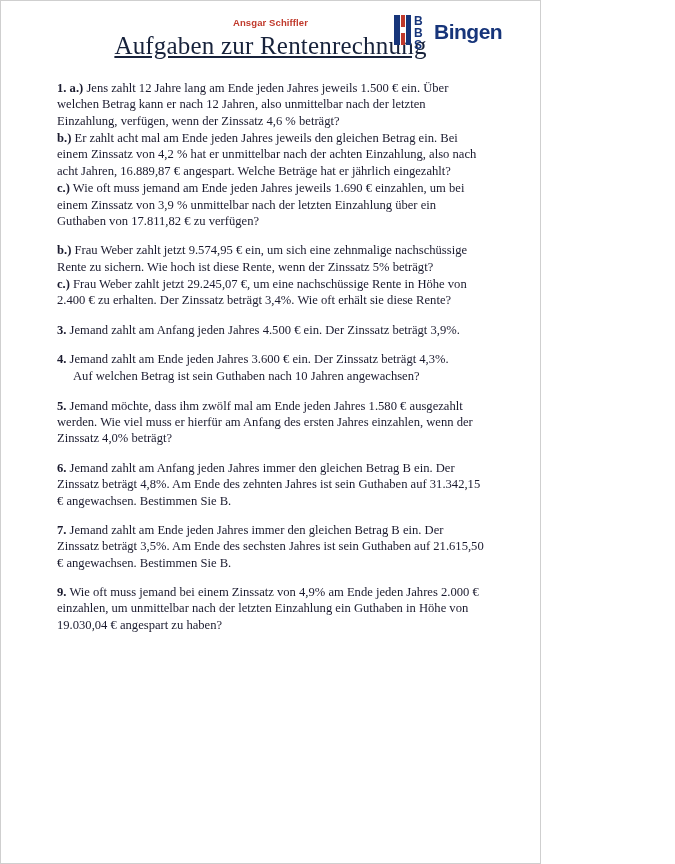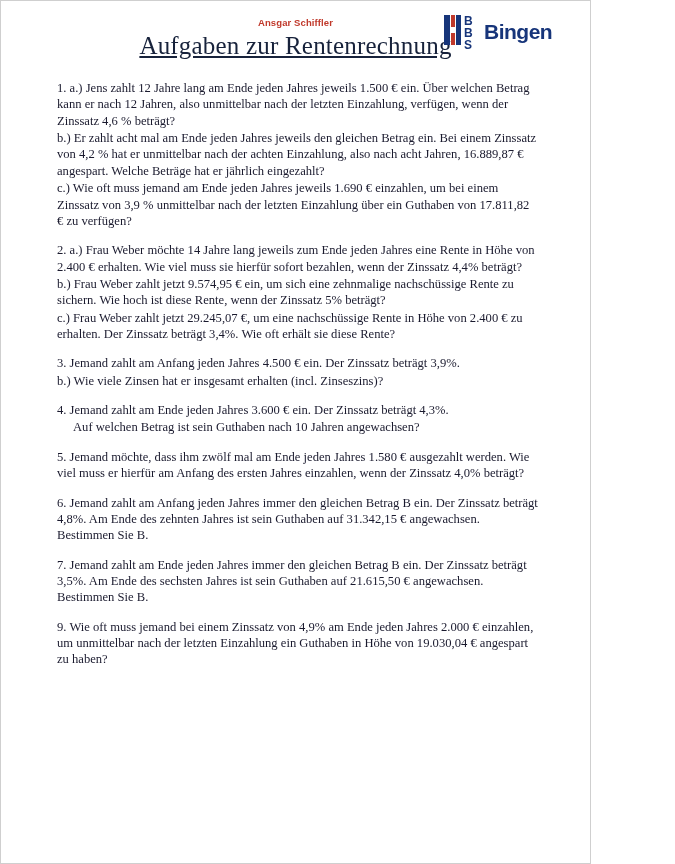--- a/index.html
+++ b/index.html
@@ -9,21 +9,21 @@
   body {
     width: 675px;
     height: 864px;
     background: #ffffff;
     font-family: "Liberation Serif", serif;
     color: #1a1a2e;
     overflow: hidden;
   }
   .page {
     position: relative;
-    width: 591px;
+    width: 541px;
     height: 864px;
     box-sizing: border-box;
     border: 1px solid #cfcfcf;
     padding: 14px 26px 0 26px;
   }
   .author {
     text-align: center;
     color: #c0392b;
     font-family: "Liberation Sans", sans-serif;
     font-weight: bold;
@@ -90,21 +90,21 @@
     line-height: 1.30;
     text-align: left;
   }
   .task p.sub {
     padding-left: 0px;
   }
   .task p.indent {
     padding-left: 16px;
   }
   .lbl {
-    font-weight: normal;
+    font-weight: bold;
   }
 </style>
 </head>
 <body>
 
 <div class="page">
 
   <div class="author">Ansgar Schiffler</div>
   <h1 class="title">Aufgaben zur Rentenrechnung</h1>
 
@@ -123,27 +123,25 @@
     <div class="logo-text">Bingen</div>
   </div>
 
   <div class="content">
       <div class="task">
         <p class="sub"><span class="lbl">1. a.)</span> <span>Jens zahlt 12 Jahre lang am Ende jeden Jahres jeweils 1.500 € ein. Über welchen Betrag kann er nach 12 Jahren, also unmittelbar nach der letzten Einzahlung, verfügen, wenn der Zinssatz 4,6 % beträgt?</span></p>
         <p class="sub"><span class="lbl">b.)</span> <span>Er zahlt acht mal am Ende jeden Jahres jeweils den gleichen Betrag ein. Bei einem Zinssatz von 4,2 % hat er unmittelbar nach der achten Einzahlung, also nach acht Jahren, 16.889,87 € angespart. Welche Beträge hat er jährlich eingezahlt?</span></p>
         <p class="sub"><span class="lbl">c.)</span> <span>Wie oft muss jemand am Ende jeden Jahres jeweils 1.690 € einzahlen, um bei einem Zinssatz von 3,9 % unmittelbar nach der letzten Einzahlung über ein Guthaben von 17.811,82 € zu verfügen?</span></p>
       </div>
       <div class="task">
-        <p class="sub"><span class="lbl">2. a.)</span> <span>Frau Weber möchte 14 Jahre lang jeweils zum Ende jeden Jahres eine Rente in Höhe von 2.400 € erhalten. Wie viel muss sie hierfür sofort bezahlen, wenn der Zinssatz 4,4% beträgt?</span></p>
         <p class="sub"><span class="lbl">b.)</span> <span>Frau Weber zahlt jetzt 9.574,95 € ein, um sich eine zehnmalige nachschüssige Rente zu sichern. Wie hoch ist diese Rente, wenn der Zinssatz 5% beträgt?</span></p>
         <p class="sub"><span class="lbl">c.)</span> <span>Frau Weber zahlt jetzt 29.245,07 €, um eine nachschüssige Rente in Höhe von 2.400 € zu erhalten. Der Zinssatz beträgt 3,4%. Wie oft erhält sie diese Rente?</span></p>
       </div>
       <div class="task">
         <p class="sub"><span class="lbl">3.</span> <span>Jemand zahlt am Anfang jeden Jahres 4.500 € ein. Der Zinssatz beträgt 3,9%.</span></p>
-        <p class="sub"><span class="lbl">b.)</span> <span>Wie viele Zinsen hat er insgesamt erhalten (incl. Zinseszins)?</span></p>
       </div>
       <div class="task">
         <p class="sub"><span class="lbl">4.</span> <span>Jemand zahlt am Ende jeden Jahres 3.600 € ein. Der Zinssatz beträgt 4,3%.</span></p>
         <p class="sub indent"><span>Auf welchen Betrag ist sein Guthaben nach 10 Jahren angewachsen?</span></p>
       </div>
       <div class="task">
         <p class="sub"><span class="lbl">5.</span> <span>Jemand möchte, dass ihm zwölf mal am Ende jeden Jahres 1.580 € ausgezahlt werden. Wie viel muss er hierfür am Anfang des ersten Jahres einzahlen, wenn der Zinssatz 4,0% beträgt?</span></p>
       </div>
       <div class="task">
         <p class="sub"><span class="lbl">6.</span> <span>Jemand zahlt am Anfang jeden Jahres immer den gleichen Betrag B ein. Der Zinssatz beträgt 4,8%. Am Ende des zehnten Jahres ist sein Guthaben auf 31.342,15 € angewachsen. Bestimmen Sie B.</span></p>

